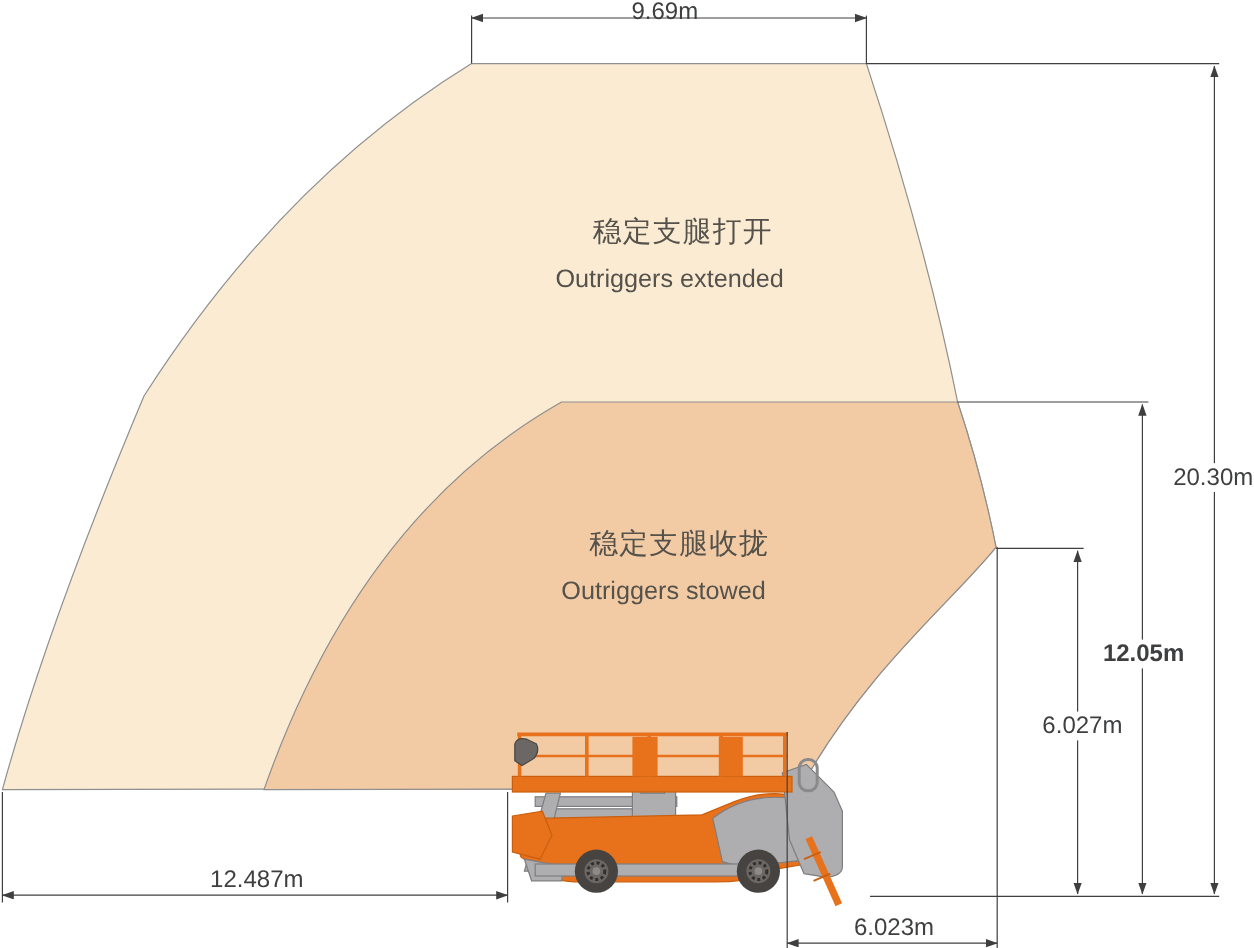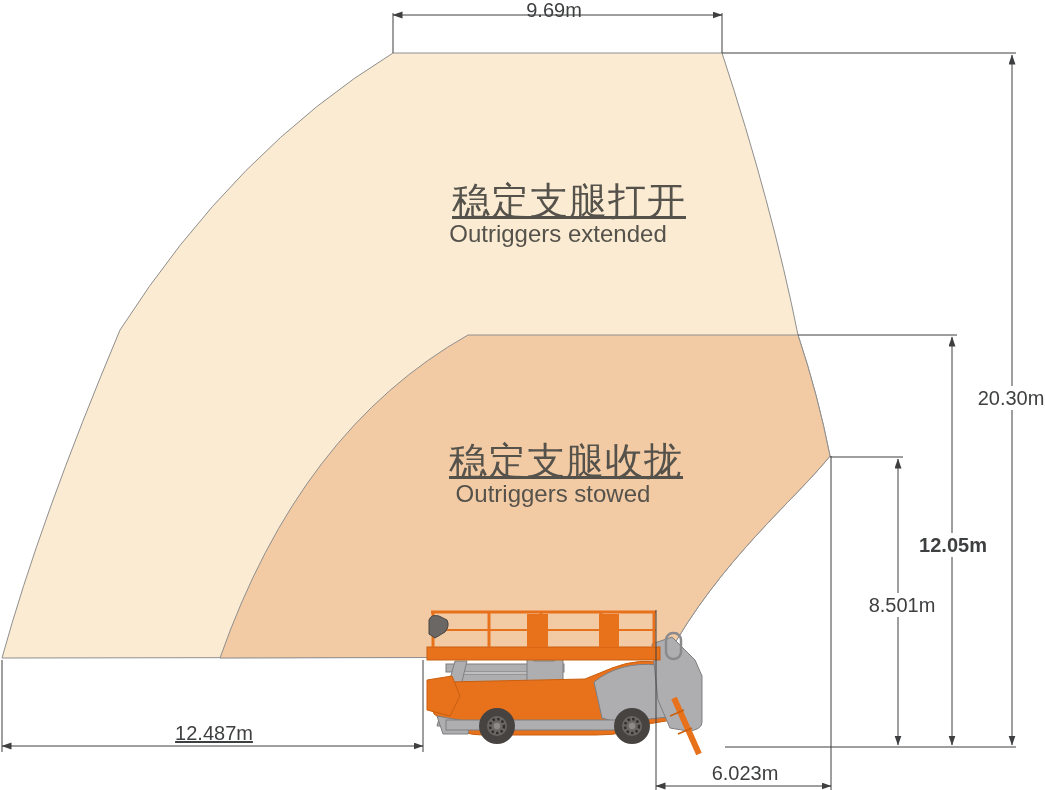--- a/index.html
+++ b/index.html
@@ -12,22 +12,22 @@
   }
   #stage svg{position:absolute;left:0;top:0;}
   .lbl{
     position:absolute;
     transform:translateX(-50%);
     color:#55524c;
     text-align:center;
     white-space:nowrap;
     line-height:1;
   }
-  .lbl-zh{font-size:38px;letter-spacing:1px;text-decoration:underline;}
-  .lbl-en{font-size:24px;}
+  .lbl-zh{font-size:24px;letter-spacing:1px;}
+  .lbl-en{font-size:21px;}
   .dim{
     position:absolute;
     transform:translateX(-50%);
     color:#3e3f40;
     font-size:20px;
     white-space:nowrap;
     line-height:1;
   }
   .dim.onleader{background:#ffffff;padding:2px 3px;}
 </style>
@@ -162,18 +162,18 @@
 
   <div class="lbl lbl-zh" style="left:566px;top:442px;">稳定支腿收拢</div>
   <div class="lbl lbl-en" style="left:553px;top:482px;">Outriggers stowed</div>
 
   <div class="dim" style="left:554px;top:0px;">9.69m</div>
 
   <div class="dim onleader" style="left:1011px;top:386px;">20.30m</div>
 
   <div class="dim onleader" style="left:953px;top:533px;font-weight:bold;">12.05m</div>
 
-  <div class="dim onleader" style="left:902px;top:593px;">8.501m</div>
+  <div class="dim onleader" style="left:902px;top:593px;">6.027m</div>
 
-  <div class="dim" style="left:214px;top:723px;text-decoration:underline;">12.487m</div>
+  <div class="dim" style="left:214px;top:723px;">12.487m</div>
 
   <div class="dim" style="left:745px;top:763px;">6.023m</div>
 </div>
 
 </body></html>

